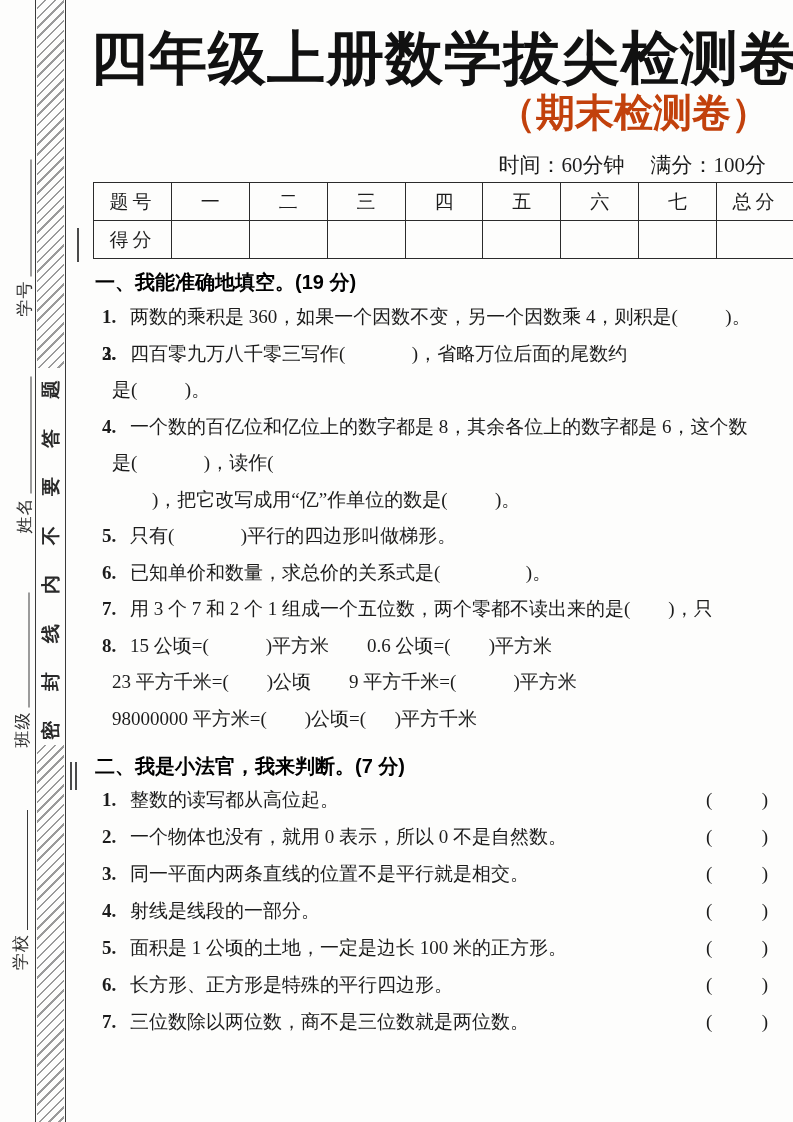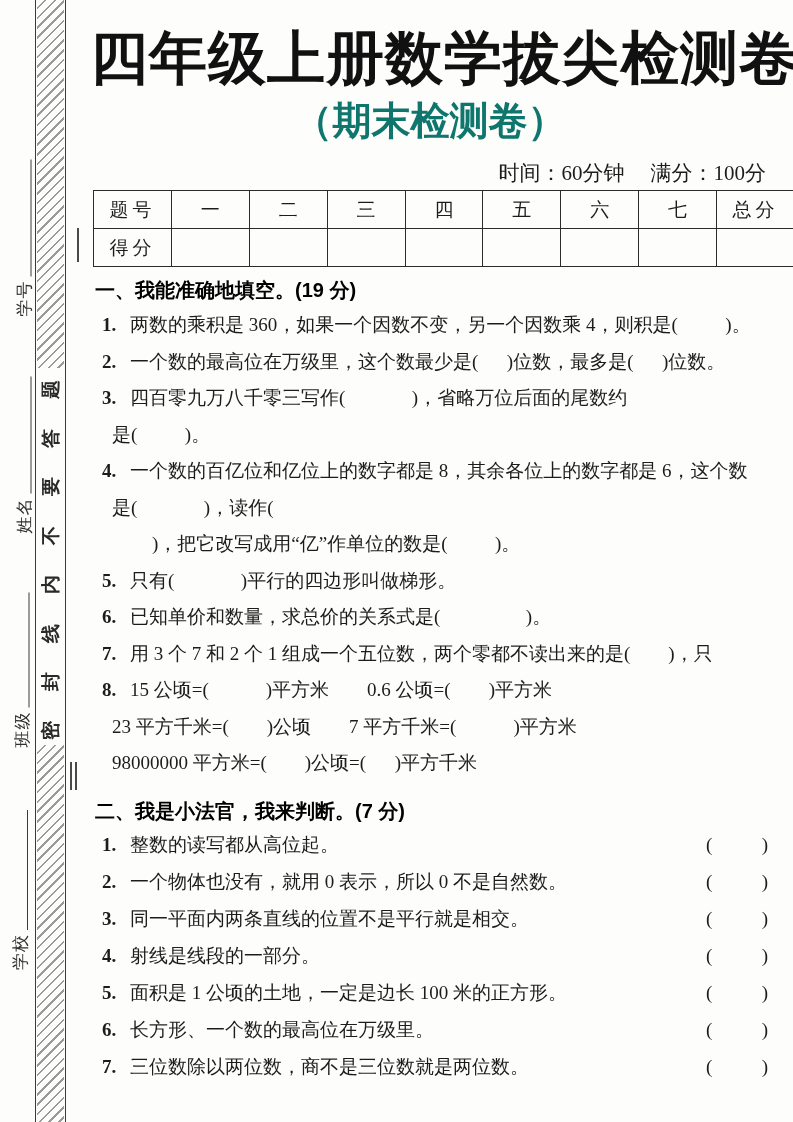--- a/index.html
+++ b/index.html
@@ -50,23 +50,23 @@
   .fm3{left:75px;top:762px;height:28px;}
   
   .content{position:absolute;left:90px;top:0;width:680px;}
   .title{
     margin-top:26px;text-align:center;
     font-family:"Liberation Sans", sans-serif;
     font-size:58px;line-height:64px;font-weight:bold;letter-spacing:1px;color:#111;
     white-space:nowrap;
   }
   .subtitle{
-    margin-top:8px;text-align:center;
+    margin-top:0;text-align:right;
     font-family:"Liberation Sans", sans-serif;
-    font-size:39px;line-height:46px;font-weight:bold;color:#0f766e;
+    font-size:39px;line-height:46px;font-weight:bold;color:#c2410c;
   }
   .info{
     margin-top:16px;font-size:21px;line-height:26px;text-align:right;padding-right:4px;
     white-space:pre-wrap;
   }
   .info .gap{display:inline-block;width:26px;}
   
   table.score{
     margin-top:4px;margin-left:3px;width:702px;
     border-collapse:collapse;table-layout:fixed;
@@ -174,39 +174,39 @@
         <td></td>
         <td></td>
         <td></td>
       </tr>
     </tbody>
       </table>
 
     <div class="sec-heading">一、我能准确地填空。(19 分)</div>
     <div class="qlist">
       <div class="qline"><span class="qno">1.</span><span>两数的乘积是 360，如果一个因数不变，另一个因数乘 4，则积是(          )。</span></div>
-      <div class="qline"><span class="qno">2.</span><span>一个数的最高位在万级里，这个数最少是(      )位数，最多是(      )位数。</span></div>
+      <div class="qline"><span class="qno">2.</span></div>
       <div class="qline"><span class="qno">3.</span><span>四百零九万八千零三写作(              )，省略万位后面的尾数约</span></div>
       <div class="qline cont-a"><span>是(          )。</span></div>
       <div class="qline"><span class="qno">4.</span><span>一个数的百亿位和亿位上的数字都是 8，其余各位上的数字都是 6，这个数</span></div>
       <div class="qline cont-a"><span>是(              )，读作(</span></div>
       <div class="qline cont-b"><span>)，把它改写成用“亿”作单位的数是(          )。</span></div>
       <div class="qline"><span class="qno">5.</span><span>只有(              )平行的四边形叫做梯形。</span></div>
       <div class="qline"><span class="qno">6.</span><span>已知单价和数量，求总价的关系式是(                  )。</span></div>
       <div class="qline"><span class="qno">7.</span><span>用 3 个 7 和 2 个 1 组成一个五位数，两个零都不读出来的是(        )，只</span></div>
       <div class="qline"><span class="qno">8.</span><span>15 公顷=(            )平方米        0.6 公顷=(        )平方米</span></div>
-      <div class="qline cont-a"><span>23 平方千米=(        )公顷        7 平方千米=(            )平方米</span></div>
+      <div class="qline cont-a"><span>23 平方千米=(        )公顷        9 平方千米=(            )平方米</span></div>
       <div class="qline cont-a"><span>98000000 平方米=(        )公顷=(      )平方千米</span></div>
     </div>
 
     <div class="sec-heading sec2-heading">二、我是小法官，我来判断。(7 分)</div>
     <div class="jlist">
       <div class="jline"><span class="qno">1.</span><span class="jtext">整数的读写都从高位起。</span><span class="jmark"><span>(</span><span>)</span></span></div>
       <div class="jline"><span class="qno">2.</span><span class="jtext">一个物体也没有，就用 0 表示，所以 0 不是自然数。</span><span class="jmark"><span>(</span><span>)</span></span></div>
       <div class="jline"><span class="qno">3.</span><span class="jtext">同一平面内两条直线的位置不是平行就是相交。</span><span class="jmark"><span>(</span><span>)</span></span></div>
       <div class="jline"><span class="qno">4.</span><span class="jtext">射线是线段的一部分。</span><span class="jmark"><span>(</span><span>)</span></span></div>
       <div class="jline"><span class="qno">5.</span><span class="jtext">面积是 1 公顷的土地，一定是边长 100 米的正方形。</span><span class="jmark"><span>(</span><span>)</span></span></div>
-      <div class="jline"><span class="qno">6.</span><span class="jtext">长方形、一个数的最高位在万级里。</span><span class="jmark"><span>(</span><span>)</span></span></div>
+      <div class="jline"><span class="qno">6.</span><span class="jtext">长方形、正方形是特殊的平行四边形。</span><span class="jmark"><span>(</span><span>)</span></span></div>
       <div class="jline"><span class="qno">7.</span><span class="jtext">三位数除以两位数，商不是三位数就是两位数。</span><span class="jmark"><span>(</span><span>)</span></span></div>
     </div>
 
   </div>
 </div>
 
 </body></html>

